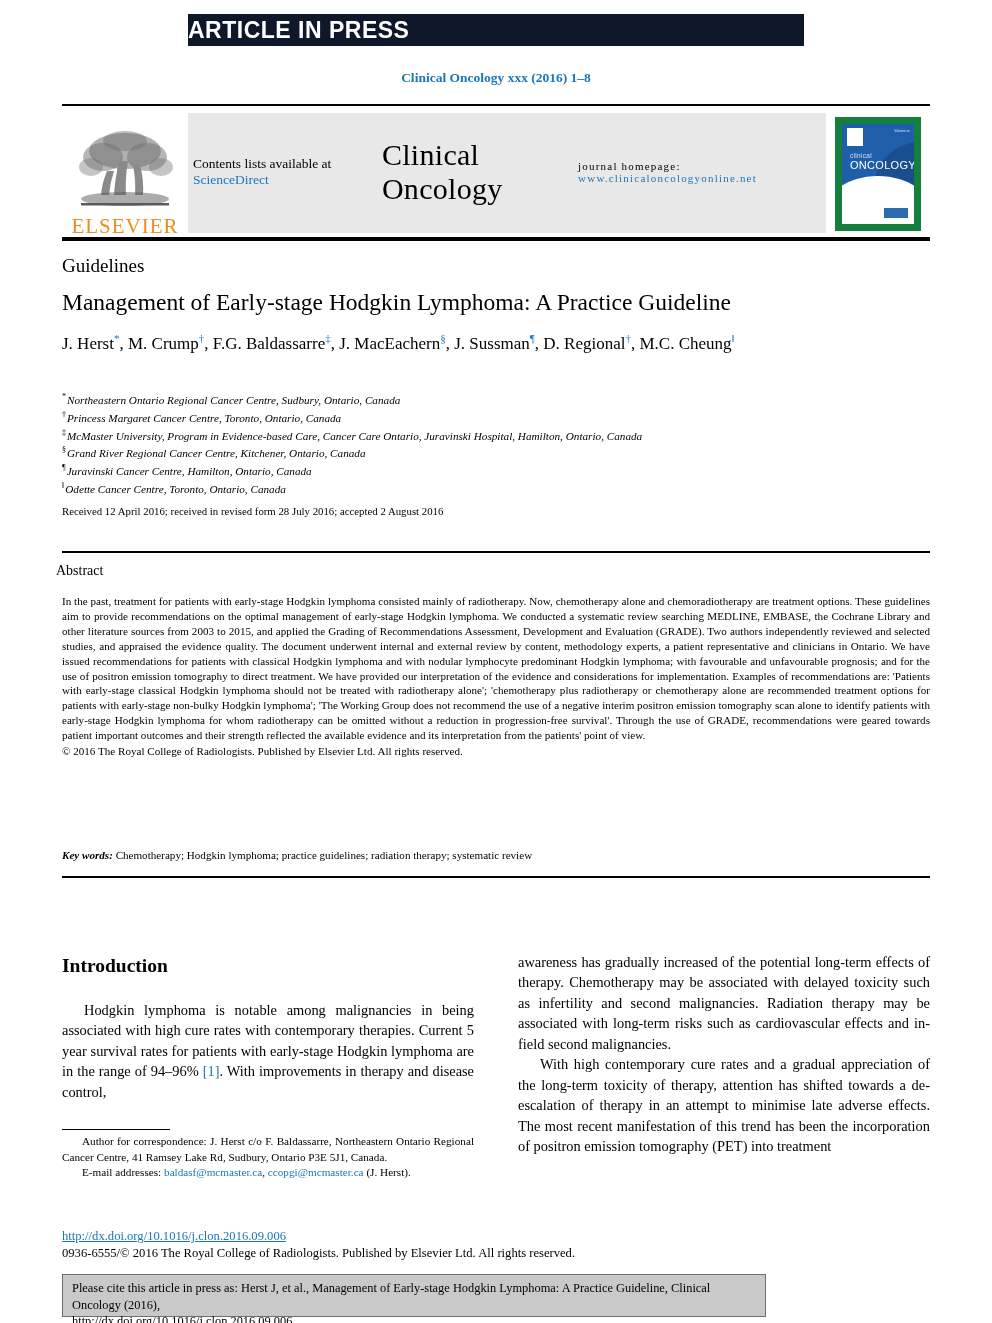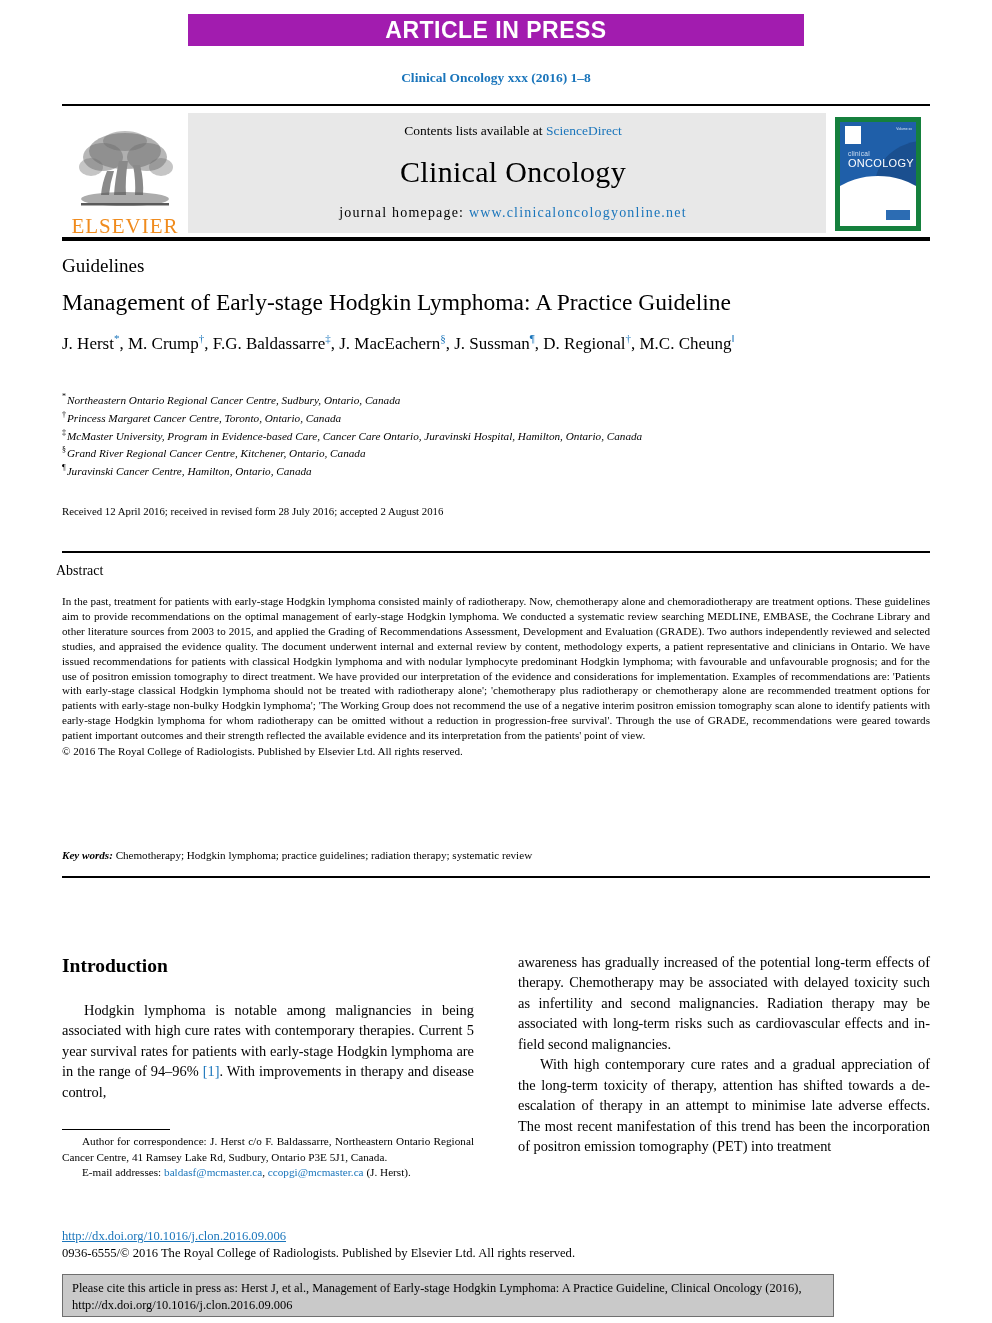--- a/index.html
+++ b/index.html
@@ -13,22 +13,22 @@
     color: #000000;
     position: relative;
     overflow: hidden;
   }
 
   
   .press-banner {
     position: absolute;
     left: 188px; top: 14px;
     width: 616px; height: 32px;
-    background: #a21caf;
-    display: flex; align-items: center; justify-content: center;
+    background: #0f172a;
+    display: flex; align-items: center; 
   }
   .press-banner span {
     font-family: "Liberation Sans", sans-serif;
     font-weight: bold;
     font-size: 23px;
     letter-spacing: 0.5px;
     color: #ffffff;
   }
 
   
@@ -67,47 +67,47 @@
     font-size: 21px;
     letter-spacing: 1px;
     color: #f08b1d;
     line-height: 1;
     margin-top: 1px;
   }
   .center-block {
     flex: 1;
     background: #e8e8e8;
     margin: 4px 0 6px 0;
-    display: flex; flex-direction: column;
+    display: flex; flex-direction: row;
     align-items: center; justify-content: space-between;
-    padding: 10px 0 12px 12px;
+    padding: 10px 0 12px 5px;
   }
   .contents-line {
     font-size: 13.5px;
     font-family: "Liberation Serif", serif;
   }
   .contents-line .sd { color: #1a75bb; }
   .journal-title {
     font-size: 30px;
     font-family: "Liberation Serif", serif;
     letter-spacing: 0.3px;
   }
   .homepage-line {
-    font-size: 14px;
+    font-size: 11px;
     letter-spacing: 1.2px;
     font-family: "Liberation Serif", serif;
   }
   .homepage-line .hp-url { color: #1a75bb; }
   .cover-block {
     width: 104px;
     display: flex; align-items: center; justify-content: center;
   }
   .cover {
     width: 86px; height: 114px;
-    border: 5px solid #15803d;
+    border: 7px solid #15803d;
     background: #ffffff;
     position: relative;
     overflow: hidden;
   }
   .cover .cov-blue {
     position: absolute; left: 0; top: 0; right: 0; bottom: 0;
     background: #1f5fa9;
   }
   .cover .cov-swoosh {
     position: absolute;
@@ -282,21 +282,21 @@
   .issn-line {
     position: absolute;
     left: 62px; top: 1246px;
     font-size: 12.6px;
   }
 
   
   .cite-box {
     position: absolute;
     left: 62px; top: 1274px;
-    width: 772px; height: 43px;
+    width: 704px; height: 43px;
     background: #c9c9c9;
     border: 1px solid #6f6f6f;
     padding: 5px 9px;
     font-size: 12.4px;
     line-height: 1.35;
   }
 </style>
 </head>
 <body>
 
@@ -362,20 +362,21 @@
 <div class="article-title">Management of Early-stage Hodgkin Lymphoma: A Practice Guideline</div>
 
 <div class="authors"><span>J. Herst</span><sup>*</sup><span>, </span><span>M. Crump</span><sup>†</sup><span>, </span><span>F.G. Baldassarre</span><sup>‡</sup><span>, </span><span>J. MacEachern</span><sup>§</sup><span>, </span><span>J. Sussman</span><sup>¶</sup><span>, </span><span>D. Regional</span><sup>†</sup><span>, </span><span>M.C. Cheung</span><sup>‖</sup></div>
 
 <div class="affils">
     <div><span class="mark">*</span><span>Northeastern Ontario Regional Cancer Centre, Sudbury, Ontario, Canada</span></div>
     <div><span class="mark">†</span><span>Princess Margaret Cancer Centre, Toronto, Ontario, Canada</span></div>
     <div><span class="mark">‡</span><span>McMaster University, Program in Evidence-based Care, Cancer Care Ontario, Juravinski Hospital, Hamilton, Ontario, Canada</span></div>
     <div><span class="mark">§</span><span>Grand River Regional Cancer Centre, Kitchener, Ontario, Canada</span></div>
     <div><span class="mark">¶</span><span>Juravinski Cancer Centre, Hamilton, Ontario, Canada</span></div>
+    <div><span class="mark">‖</span><span>Odette Cancer Centre, Toronto, Ontario, Canada</span></div>
   </div>
 
 <div class="history">Received 12 April 2016; received in revised form 28 July 2016; accepted 2 August 2016</div>
 
 <div class="rule-abs-top"></div>
 <div class="abstract-head">Abstract</div>
 <div class="abstract-body">
   <span>In the past, treatment for patients with early-stage Hodgkin lymphoma consisted mainly of radiotherapy. Now, chemotherapy alone and chemoradiotherapy are treatment options. These guidelines aim to provide recommendations on the optimal management of early-stage Hodgkin lymphoma. We conducted a systematic review searching MEDLINE, EMBASE, the Cochrane Library and other literature sources from 2003 to 2015, and applied the Grading of Recommendations Assessment, Development and Evaluation (GRADE). Two authors independently reviewed and selected studies, and appraised the evidence quality. The document underwent internal and external review by content, methodology experts, a patient representative and clinicians in Ontario. We have issued recommendations for patients with classical Hodgkin lymphoma and with nodular lymphocyte predominant Hodgkin lymphoma; with favourable and unfavourable prognosis; and for the use of positron emission tomography to direct treatment. We have provided our interpretation of the evidence and considerations for implementation. Examples of recommendations are: 'Patients with early-stage classical Hodgkin lymphoma should not be treated with radiotherapy alone'; 'chemotherapy plus radiotherapy or chemotherapy alone are recommended treatment options for patients with early-stage non-bulky Hodgkin lymphoma'; 'The Working Group does not recommend the use of a negative interim positron emission tomography scan alone to identify patients with early-stage Hodgkin lymphoma for whom radiotherapy can be omitted without a reduction in progression-free survival'. Through the use of GRADE, recommendations were geared towards patient important outcomes and their strength reflected the available evidence and its interpretation from the patients' point of view.</span>
   <div class="abstract-copy">© 2016 The Royal College of Radiologists. Published by Elsevier Ltd. All rights reserved.</div>
 </div>

